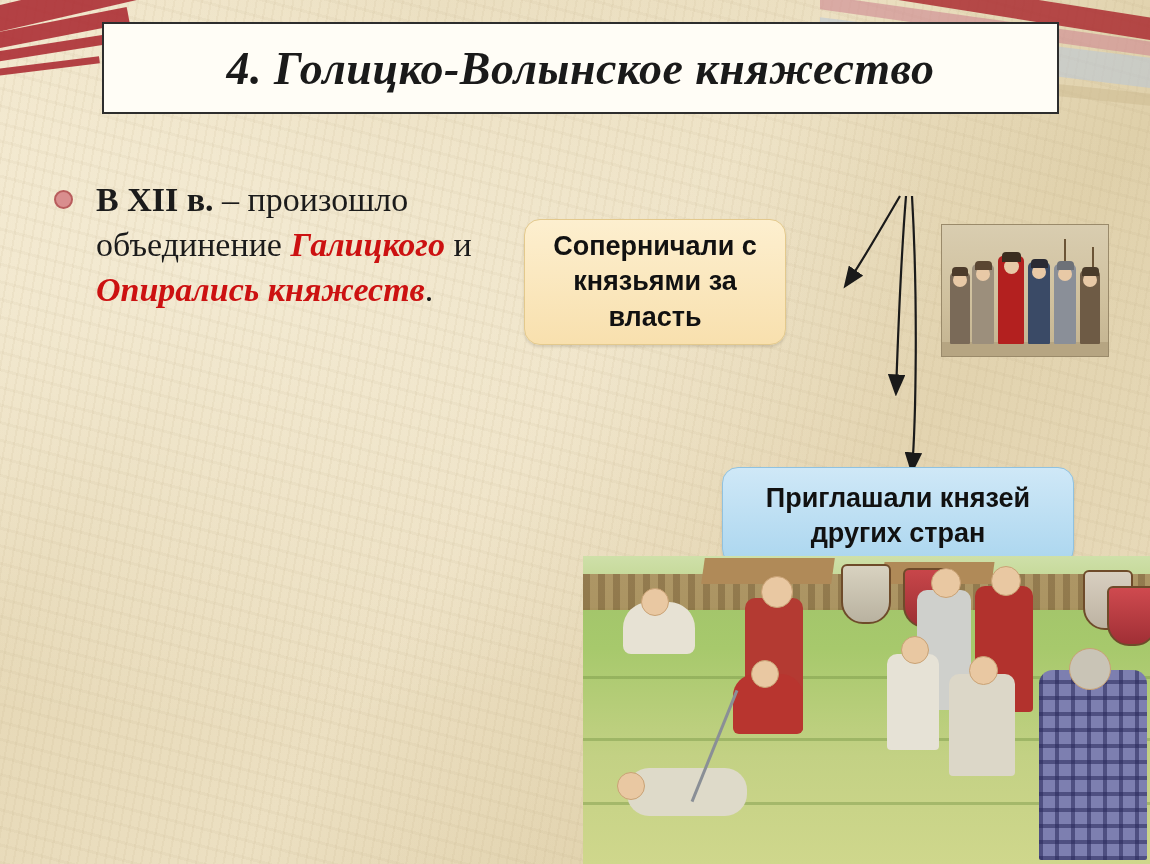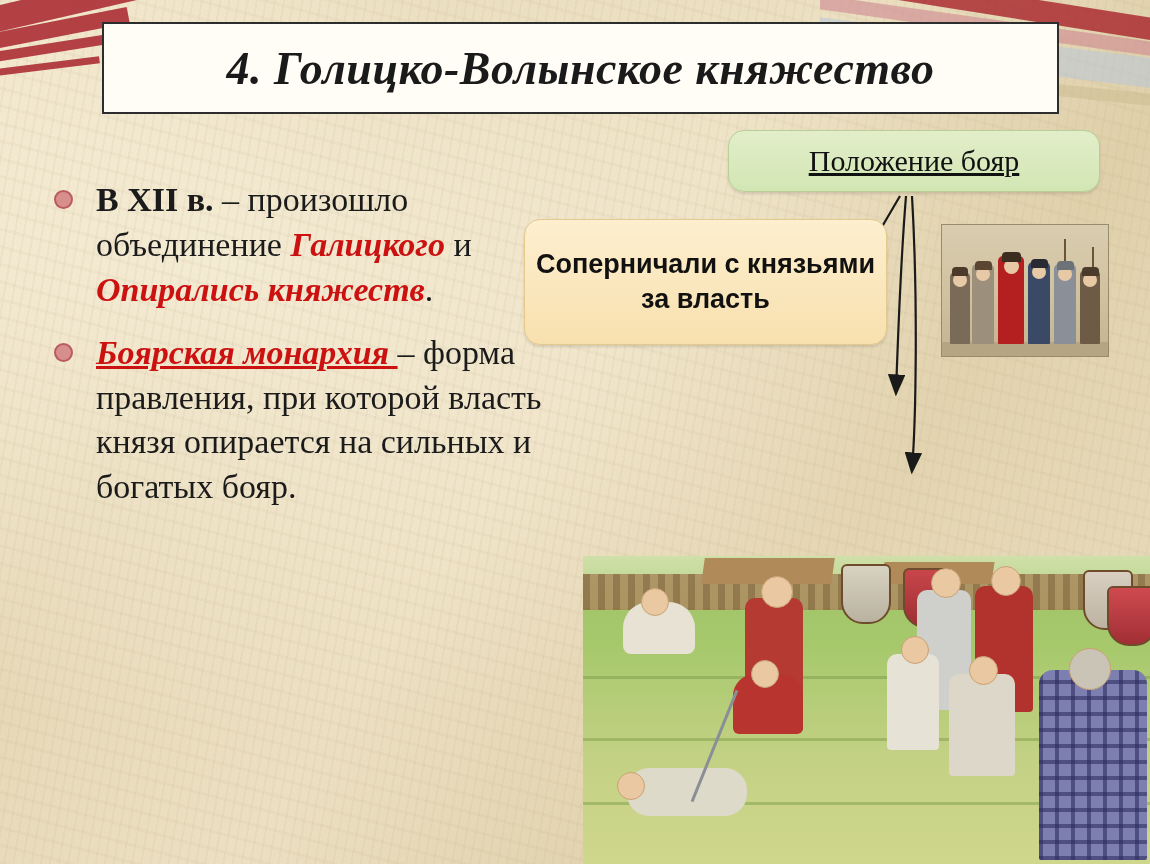--- a/index.html
+++ b/index.html
@@ -153,21 +153,21 @@
     font-family: "Liberation Serif", serif;
     font-size: 30px;
     font-weight: normal;
     box-shadow: 0 2px 3px rgba(0,0,0,0.12);
   }
   #box-position .box-text { text-decoration: underline; }
 
   #box-rivalry {
     left: 524px;
     top: 219px;
-    width: 363px;
+    width: 262px;
     height: 126px;
     background: linear-gradient(180deg, #fdefcf 0%, #f8e0ae 100%);
     border: 1px solid #e3c98d;
     font-size: 27px;
     line-height: 1.3;
     box-shadow: 0 2px 3px rgba(0,0,0,0.12);
   }
 
   #box-druzhina {
     left: 576px;
@@ -320,49 +320,43 @@
 
   <div class="bullets">
 
     <div class="bullet">
       <span class="marker"></span>
       <p>
         <span class="b-bold">В XII в. </span><span>– произошло объединение </span><span class="b-red-italic">Галицкого</span><span> и </span><span class="b-red-italic">Опирались княжеств</span><span>.</span>
       </p>
     </div>
 
-    <div class="bullet">
-      <span class="marker"></span>
-      <p>
-        <span class="b-red-bold-ul">Боярская монархия </span><span>– форма правления, при которой власть князя опирается на сильных и богатых бояр.</span>
-      </p>
-    </div>
 
   </div>
 
   <svg class="arrows" viewBox="0 0 1150 864">
     <defs>
       <marker id="ah" markerWidth="10" markerHeight="8" refX="8" refY="4" orient="auto">
         <path d="M0,0 L10,4 L0,8 z" fill="#1a1a1a"></path>
       </marker>
     </defs>
     <path d="M900,196 C880,230 862,262 846,285" stroke="#1a1a1a" stroke-width="2.2" fill="none" marker-end="url(#ah)"></path>
     <path d="M906,196 C900,270 898,340 896,392" stroke="#1a1a1a" stroke-width="2.2" fill="none" marker-end="url(#ah)"></path>
     <path d="M912,196 C918,300 916,420 912,470" stroke="#1a1a1a" stroke-width="2.2" fill="none" marker-end="url(#ah)"></path>
   </svg>
 
-  <div class="box" id="box-position">
-    <span class="box-text">Положение бояр</span>
-  </div>
 
   <div class="box" id="box-rivalry">
     <span class="box-text">Соперничали с князьями за власть</span>
   </div>
 
 
+  <div class="box" id="box-invited">
+    <span class="box-text">Приглашали князей других стран</span>
+  </div>
 
   <div class="pic-boyars">
     <div class="ground"></div>
     <div class="spear" style="left:122px; top:14px; height:86px;"></div>
     <div class="spear" style="left:150px; top:22px; height:78px;"></div>
     <div class="figure" style="left:8px; width:20px; height:72px; background:#7a6a58;"></div>
     <div class="head" style="left:11px; top:48px; width:14px; height:14px;"></div>
     <div class="hat" style="left:10px; top:42px; width:16px; height:9px; background:#4c3b2b;"></div>
 
     <div class="figure" style="left:30px; width:22px; height:80px; background:#9c8f7c;"></div>

